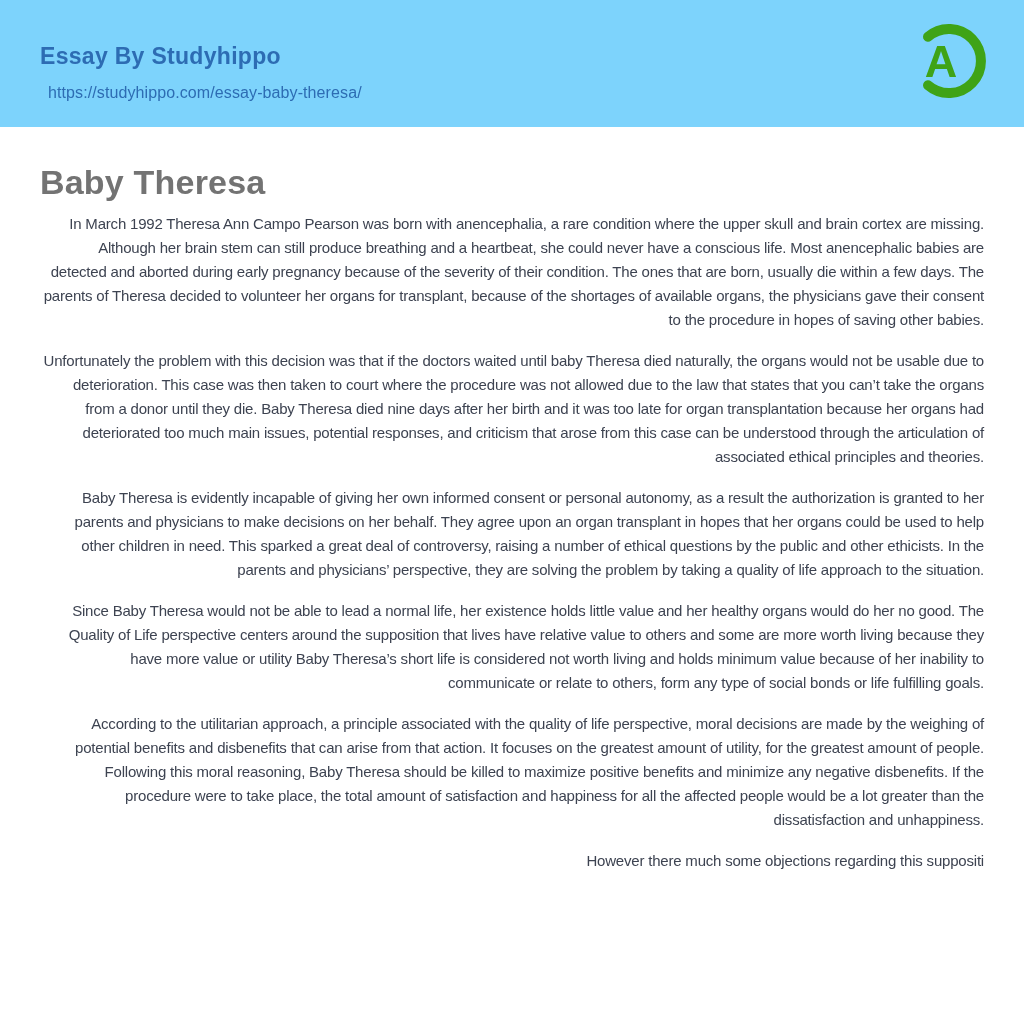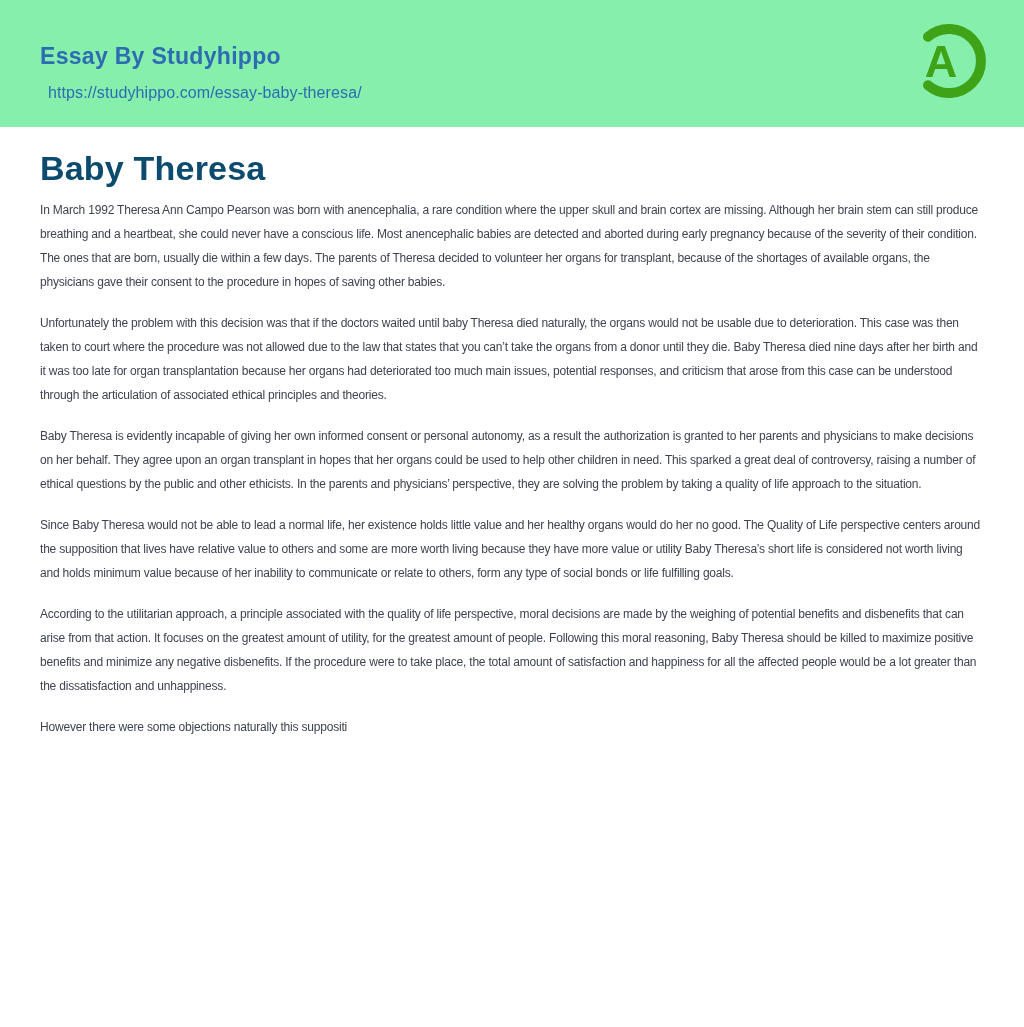--- a/index.html
+++ b/index.html
@@ -12,21 +12,21 @@
   .page {
     width: 1024px;
     height: 1027px;
     margin: 0 auto;
     background: #ffffff;
     overflow: hidden;
   }
   .site-header {
     position: relative;
     height: 127px;
-    background: #86efac;
+    background: #7dd3fc;
   }
   .header-title {
     position: absolute;
     top: 43px;
     left: 40px;
     font-size: 23px;
     font-weight: 700;
     letter-spacing: 0.3px;
     color: #2d6cb3;
     text-decoration: none;
@@ -47,34 +47,35 @@
     top: 21px;
     right: 38px;
     width: 80px;
     height: 80px;
   }
   .logo svg { display: block; }
   main {
     padding: 0 40px;
   }
   h1.essay-title {
-    margin: 21px 0 9px;
+    margin: 35px 0 9px;
     font-size: 34px;
     line-height: 41px;
     font-weight: 800;
     letter-spacing: 0.2px;
-    color: #0c4a6e;
+    color: #737373;
   }
   p.essay-paragraph {
     margin: 0 0 17px;
     max-width: 944px;
-    font-size: 12px;
+    font-size: 15px;
     line-height: 24px;
     letter-spacing: -0.2px;
     color: #3d4351;
+    text-align: right;
   }
 </style>
 </head>
 <body>
 
 <div class="page">
 
   <header class="site-header">
     <a class="header-title">Essay By Studyhippo</a>
     <div class="header-url">https://studyhippo.com/essay-baby-theresa/</div>
@@ -92,16 +93,16 @@
     <p class="essay-paragraph">In March 1992 Theresa Ann Campo Pearson was born with anencephalia, a rare condition where the upper skull and brain cortex are missing. Although her brain stem can still produce breathing and a heartbeat, she could never have a conscious life. Most anencephalic babies are detected and aborted during early pregnancy because of the severity of their condition. The ones that are born, usually die within a few days. The parents of Theresa decided to volunteer her organs for transplant, because of the shortages of available organs, the physicians gave their consent to the procedure in hopes of saving other babies.</p>
 
     <p class="essay-paragraph">Unfortunately the problem with this decision was that if the doctors waited until baby Theresa died naturally, the organs would not be usable due to deterioration. This case was then taken to court where the procedure was not allowed due to the law that states that you can’t take the organs from a donor until they die. Baby Theresa died nine days after her birth and it was too late for organ transplantation because her organs had deteriorated too much main issues, potential responses, and criticism that arose from this case can be understood through the articulation of associated ethical principles and theories.</p>
 
     <p class="essay-paragraph">Baby Theresa is evidently incapable of giving her own informed consent or personal autonomy, as a result the authorization is granted to her parents and physicians to make decisions on her behalf. They agree upon an organ transplant in hopes that her organs could be used to help other children in need. This sparked a great deal of controversy, raising a number of ethical questions by the public and other ethicists. In the parents and physicians’ perspective, they are solving the problem by taking a quality of life approach to the situation.</p>
 
     <p class="essay-paragraph">Since Baby Theresa would not be able to lead a normal life, her existence holds little value and her healthy organs would do her no good. The Quality of Life perspective centers around the supposition that lives have relative value to others and some are more worth living because they have more value or utility Baby Theresa’s short life is considered not worth living and holds minimum value because of her inability to communicate or relate to others, form any type of social bonds or life fulfilling goals.</p>
 
     <p class="essay-paragraph">According to the utilitarian approach, a principle associated with the quality of life perspective, moral decisions are made by the weighing of potential benefits and disbenefits that can arise from that action. It focuses on the greatest amount of utility, for the greatest amount of people. Following this moral reasoning, Baby Theresa should be killed to maximize positive benefits and minimize any negative disbenefits. If the procedure were to take place, the total amount of satisfaction and happiness for all the affected people would be a lot greater than the dissatisfaction and unhappiness.</p>
 
-    <p class="essay-paragraph">However there were some objections naturally this suppositi</p>
+    <p class="essay-paragraph">However there much some objections regarding this suppositi</p>
   </main>
 
 </div>
 
 </body></html>

